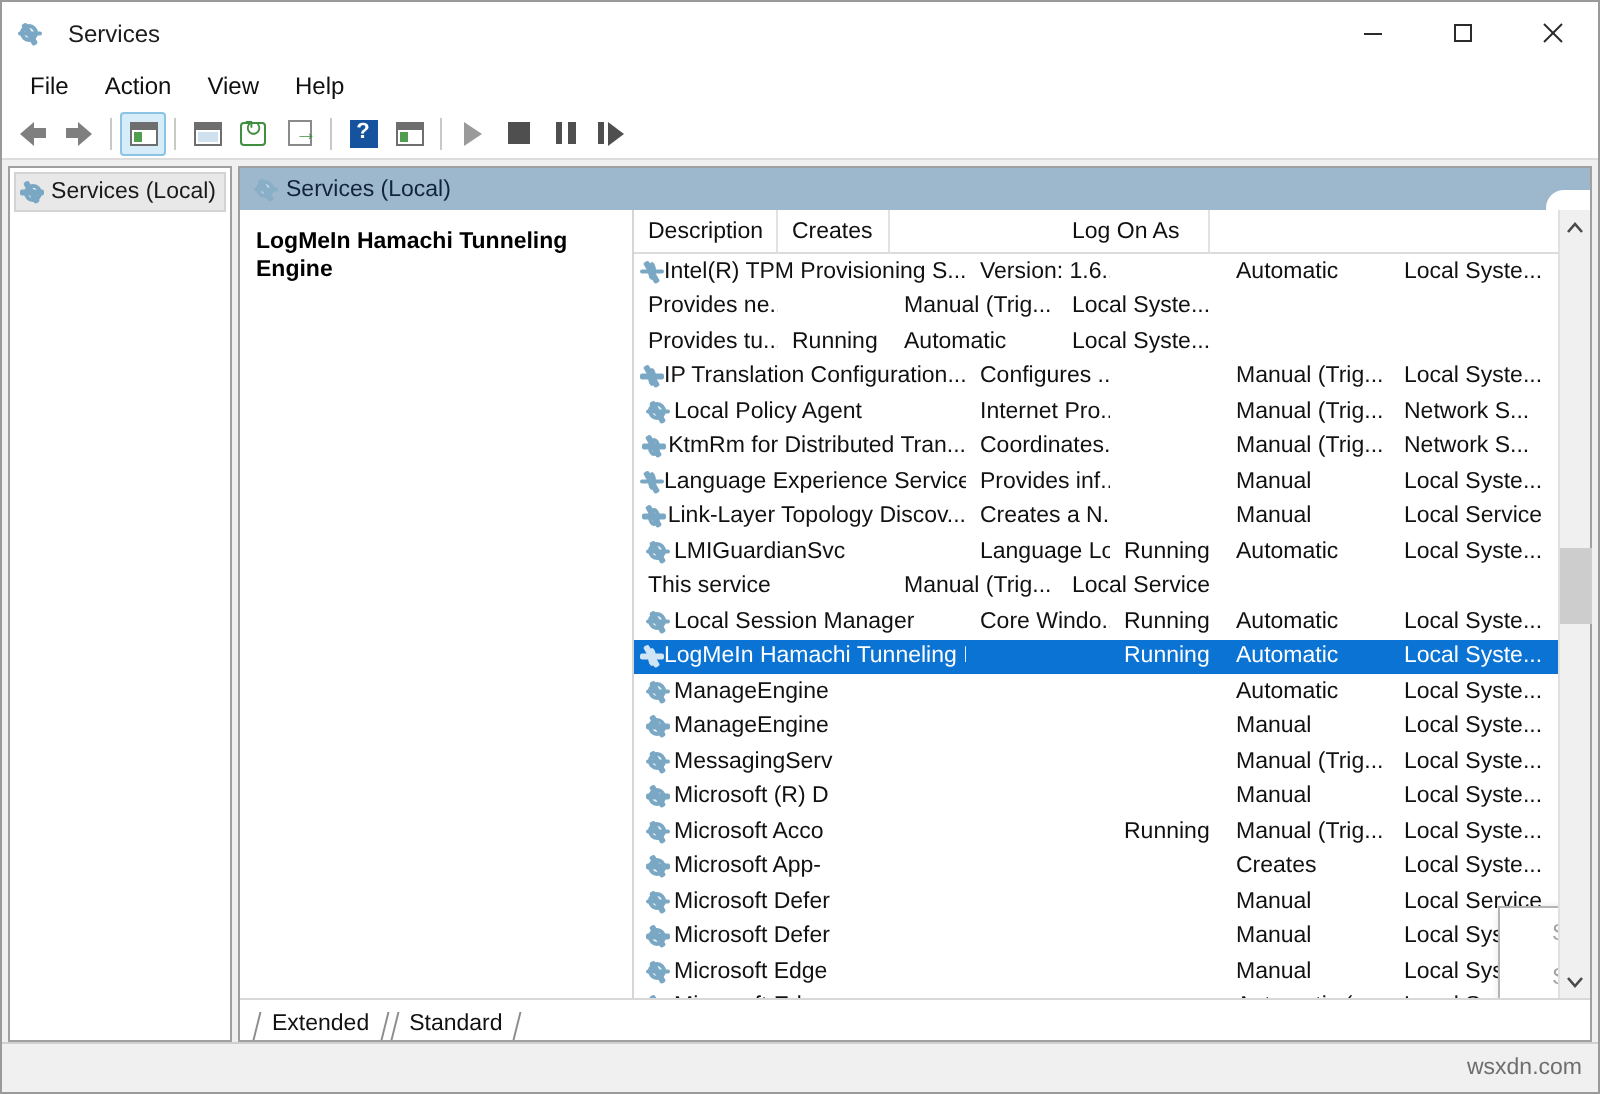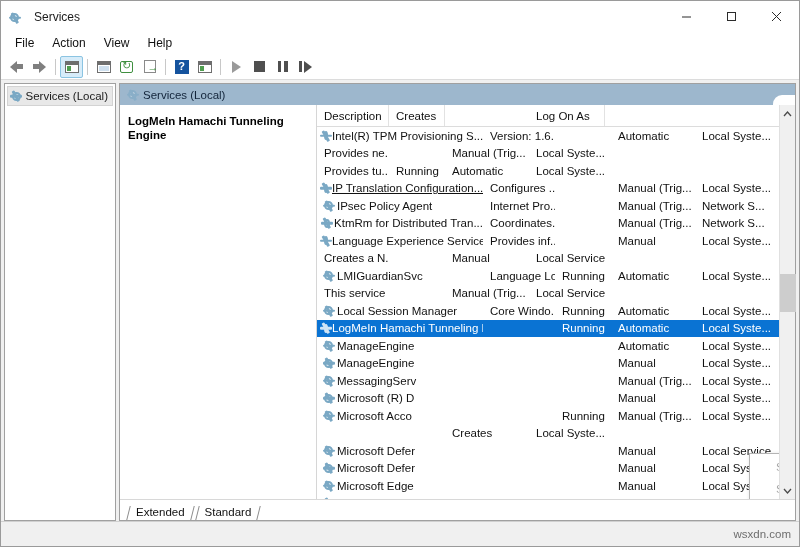--- a/index.html
+++ b/index.html
@@ -456,41 +456,41 @@
                   <span>Running</span>
                 </div>
                 <div class="cell c-startup" style="width: 84px; flex: 0 0 84px;">
                   <span>Automatic</span>
                 </div>
                 <div class="cell c-logon" style="width: 76px; flex: 0 0 76px;">
                   <span>Local Syste...</span>
                 </div>
               </div>
               <div class="lv-row">
-                <div class="cell c-name" style="width: 166px; flex: 0 0 166px; text-decoration: underline;">
+                <div class="cell c-name" style="width: 166px; flex: 0 0 166px;">
                   <span class="gear gear-sm"></span>
                   <span>IP Translation Configuration...</span>
                 </div>
                 <div class="cell c-description" style="width: 72px; flex: 0 0 72px;">
                   <span>Configures ...</span>
                 </div>
                 <div class="cell c-status" style="width: 56px; flex: 0 0 56px;">
                   <span></span>
                 </div>
                 <div class="cell c-startup" style="width: 84px; flex: 0 0 84px;">
                   <span>Manual (Trig...</span>
                 </div>
                 <div class="cell c-logon" style="width: 76px; flex: 0 0 76px;">
                   <span>Local Syste...</span>
                 </div>
               </div>
               <div class="lv-row">
                 <div class="cell c-name" style="width: 166px; flex: 0 0 166px;">
                   <span class="gear gear-sm"></span>
-                  <span>IPsec Policy Agent</span>
+                  <span>Local Policy Agent</span>
                 </div>
                 <div class="cell c-description" style="width: 72px; flex: 0 0 72px;">
                   <span>Internet Pro...</span>
                 </div>
                 <div class="cell c-status" style="width: 56px; flex: 0 0 56px;">
                   <span></span>
                 </div>
                 <div class="cell c-startup" style="width: 84px; flex: 0 0 84px;">
                   <span>Manual (Trig...</span>
                 </div>
@@ -528,20 +528,24 @@
                   <span></span>
                 </div>
                 <div class="cell c-startup" style="width: 84px; flex: 0 0 84px;">
                   <span>Manual</span>
                 </div>
                 <div class="cell c-logon" style="width: 76px; flex: 0 0 76px;">
                   <span>Local Syste...</span>
                 </div>
               </div>
               <div class="lv-row">
+                <div class="cell c-name" style="width: 166px; flex: 0 0 166px;">
+                  <span class="gear gear-sm"></span>
+                  <span>Link-Layer Topology Discov...</span>
+                </div>
                 <div class="cell c-description" style="width: 72px; flex: 0 0 72px;">
                   <span>Creates a N...</span>
                 </div>
                 <div class="cell c-status" style="width: 56px; flex: 0 0 56px;">
                   <span></span>
                 </div>
                 <div class="cell c-startup" style="width: 84px; flex: 0 0 84px;">
                   <span>Manual</span>
                 </div>
                 <div class="cell c-logon" style="width: 76px; flex: 0 0 76px;">
@@ -700,20 +704,24 @@
                   <span>Running</span>
                 </div>
                 <div class="cell c-startup" style="width: 84px; flex: 0 0 84px;">
                   <span>Manual (Trig...</span>
                 </div>
                 <div class="cell c-logon" style="width: 76px; flex: 0 0 76px;">
                   <span>Local Syste...</span>
                 </div>
               </div>
               <div class="lv-row">
+                <div class="cell c-name" style="width: 166px; flex: 0 0 166px;">
+                  <span class="gear gear-sm"></span>
+                  <span>Microsoft App-</span>
+                </div>
                 <div class="cell c-description" style="width: 72px; flex: 0 0 72px;">
                   <span></span>
                 </div>
                 <div class="cell c-status" style="width: 56px; flex: 0 0 56px;">
                   <span></span>
                 </div>
                 <div class="cell c-startup" style="width: 84px; flex: 0 0 84px;">
                   <span>Creates</span>
                 </div>
                 <div class="cell c-logon" style="width: 76px; flex: 0 0 76px;">

